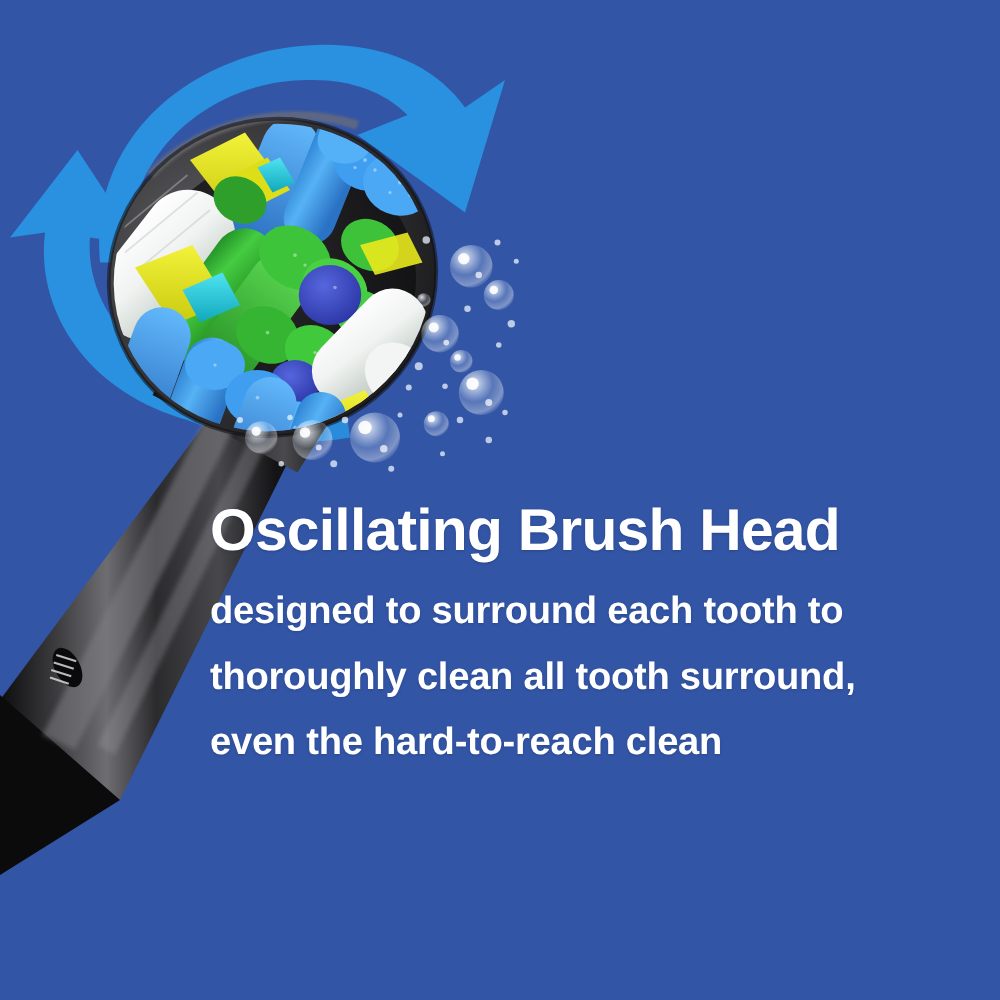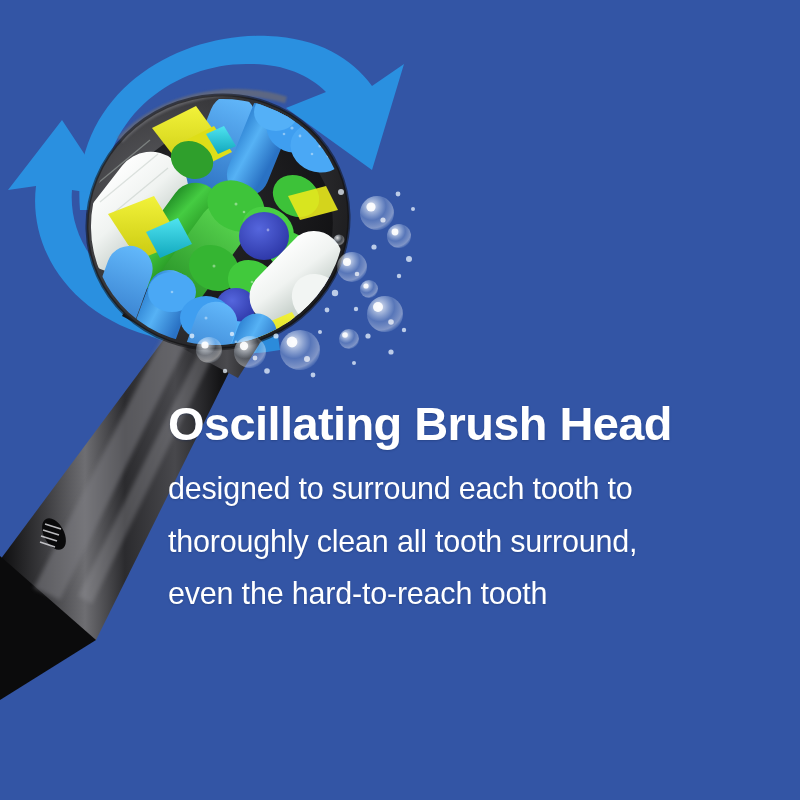--- a/index.html
+++ b/index.html
@@ -17,21 +17,21 @@
   #copy{
     position:absolute;left:168px;top:400px;width:620px;
     color:#ffffff;
   }
   #headline{
     font-size:47px;font-weight:bold;line-height:1.0;
     letter-spacing:-0.6px;white-space:nowrap;
     text-shadow:0 1px 2px rgba(20,40,90,.35);
   }
   .body-line{
-    font-size:30.5px;font-weight:normal;line-height:1.0;
+    font-size:30.5px;font-weight:bold;line-height:1.0;
     letter-spacing:-0.2px;white-space:nowrap;
     text-shadow:0 1px 2px rgba(20,40,90,.30);
   }
   #line1{margin-top:26px;}
   #line2{margin-top:22px;}
   #line3{margin-top:22px;}
 </style>
 </head>
 <body>
 
@@ -321,16 +321,16 @@
         <circle cx="404" cy="330" r="2.2"></circle>
         <circle cx="391" cy="352" r="2.6"></circle>
       </g>
     </g>
   </svg>
 
   <div id="copy">
     <div id="headline">Oscillating Brush Head</div>
     <div id="line1" class="body-line">designed to surround each tooth to</div>
     <div id="line2" class="body-line">thoroughly clean all tooth surround,</div>
-    <div id="line3" class="body-line">even the hard-to-reach tooth</div>
+    <div id="line3" class="body-line">even the hard-to-reach clean</div>
   </div>
 
 </div>
 
 </body></html>

